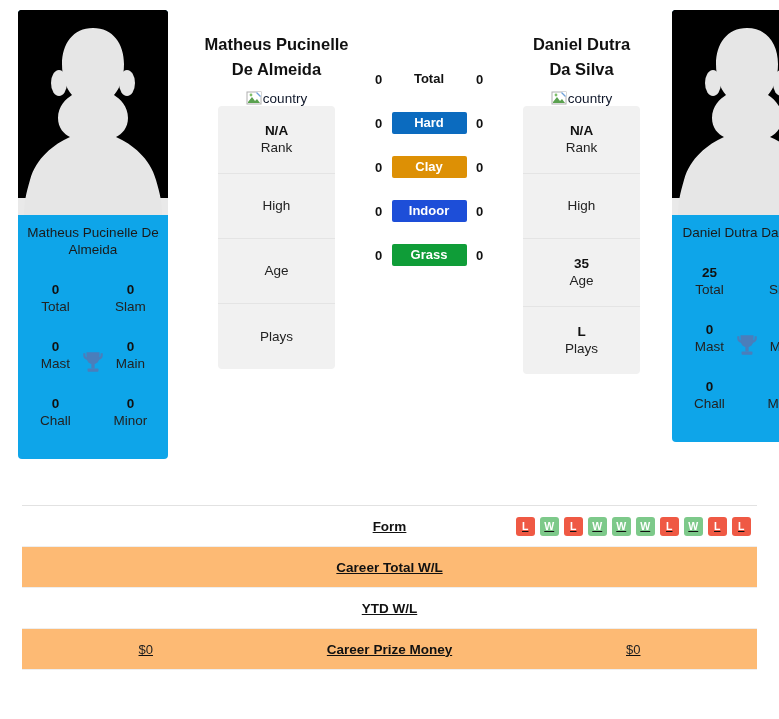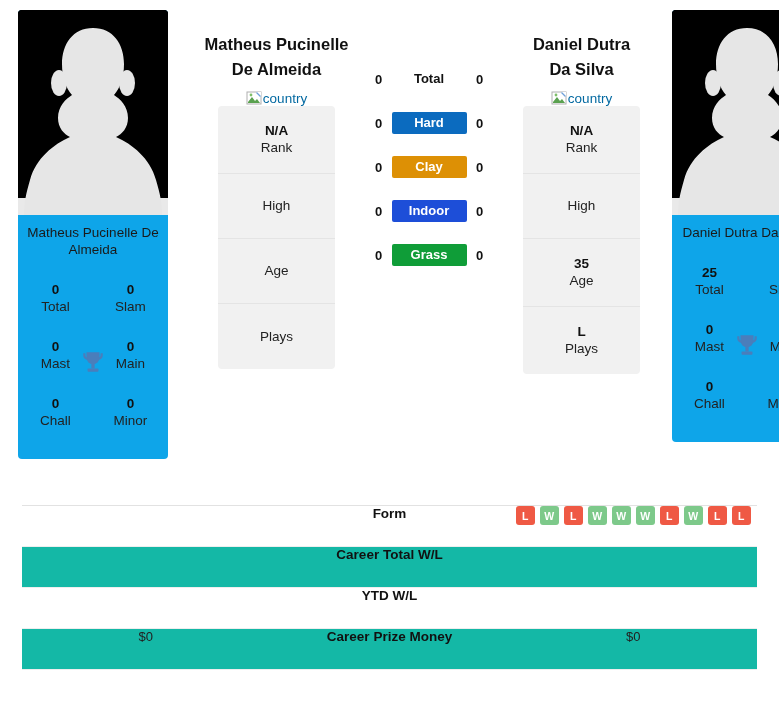--- a/index.html
+++ b/index.html
@@ -94,21 +94,21 @@
     font-size: 16.5px;
     font-weight: bold;
     line-height: 25px;
     text-align: center;
     color: #111;
     padding-top: 22px;
   }
   .country-line {
     margin-top: 8px;
     font-size: 13.5px;
-    color: #0369a1;
+    color: #0f172a;
     display: flex;
     align-items: center;
     justify-content: center;
     gap: 1px;
   }
   .broken-img {
     width: 16px;
     height: 16px;
     display: inline-block;
     position: relative;
@@ -186,25 +186,26 @@
   
   .stat-table {
     position: absolute;
     left: 22px;
     right: 22px;
     top: 505px;
     border-top: 1px solid #e2e2e2;
   }
   .stat-row {
     display: flex;
-    align-items: flex-start;
+    align-items: center;
     height: 41px;
     border-bottom: 1px solid #eeeeee;
-  }
-  .stat-row.alt { background: #14b8a6; }
+    text-decoration: underline;
+  }
+  .stat-row.alt { background: #fdba74; }
   .stat-left, .stat-right {
     flex: 1 1 0;
     text-align: center;
     font-size: 13px;
     color: #222;
     display: flex;
     align-items: center;
     justify-content: center;
   }
   .stat-mid {

